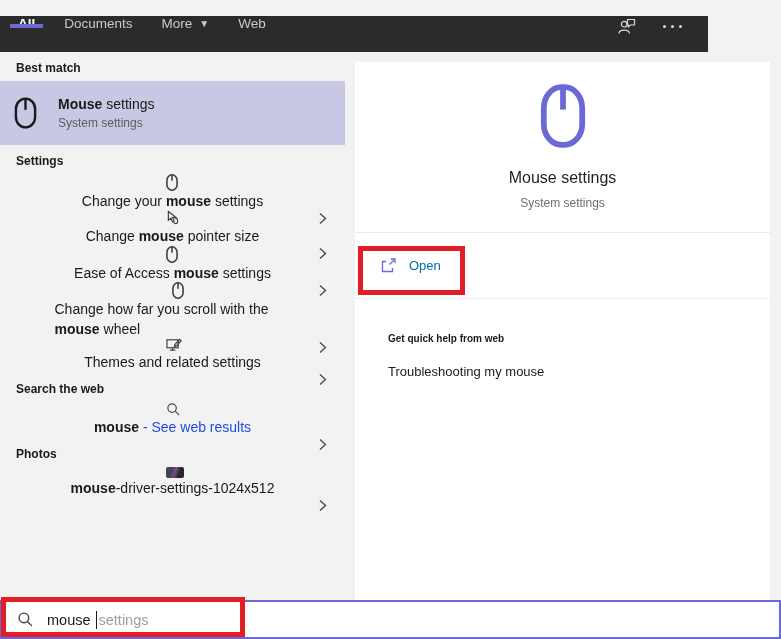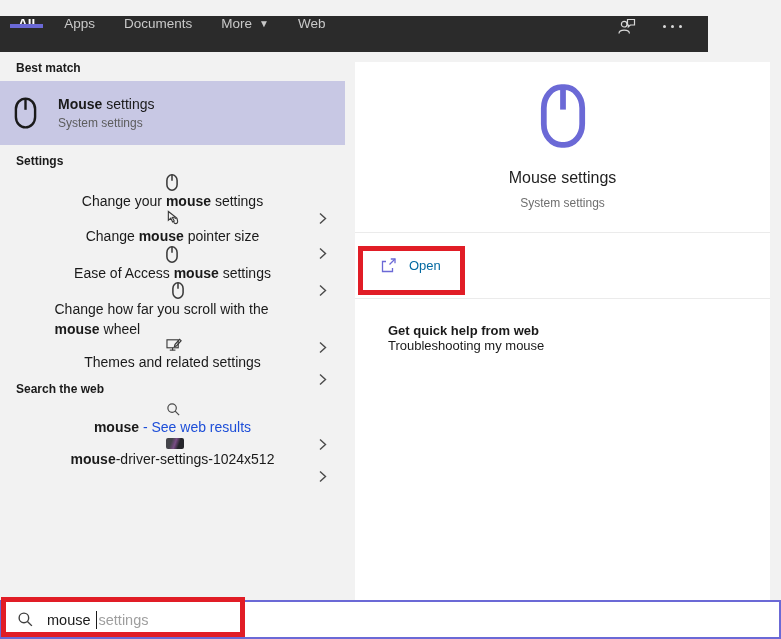--- a/index.html
+++ b/index.html
@@ -51,22 +51,22 @@
   .card { position:absolute; left:10px; top:10px; width:415px; height:538px; background:#ffffff;
           display:flex; flex-direction:column; }
   .card-hero { display:flex; flex-direction:column; align-items:center; }
   .hero-icon { margin-top:22px; }
   .hero-title { margin-top:21px; font-size:16px; color:#1f1f1f; }
   .hero-sub { margin-top:9px; font-size:12px; color:#6e6e6e; }
   .divider { border-top:1px solid #ebebeb; margin-top:22px; }
   .open-row { height:66px; display:flex; align-items:center; padding-left:25px; border-bottom:1px solid #ebebeb; }
   .open-label { margin-left:12px; font-size:13px; color:#0369a1; }
   .help { padding-left:33px; }
-  .help-header { margin-top:24px; font-size:13px; font-weight:bold; }
-  .help-item { font-size:13px; }
+  .help-header { margin-top:34px; font-size:10px; font-weight:bold; }
+  .help-item { margin-top:20px; font-size:13px; }
   .open-annotation {
     position:absolute; left:13px; top:194px; width:107px; height:49px;
     border:5px solid #e11d26; z-index:5; pointer-events:none;
   }
   
   .search-bar {
     position:absolute; left:0; top:600px; width:781px; height:39px;
     background:#ffffff; border:2px solid #6b69d6; display:flex; align-items:center;
   }
   .search-bar .sicon { margin-left:15px; display:flex; }
@@ -82,23 +82,20 @@
 </style>
 </head>
 <body>
 
 <div class="topbar">
   <div class="tabs">
     <div class="tab active">
         <span>All</span>
       </div>
     <div class="tab">
-        <span>Apps</span>
-      </div>
-    <div class="tab">
         <span>Documents</span>
       </div>
     <div class="tab">
       <span>More</span>
       <span class="dropdown-arrow">▼</span>
     </div>
     <div class="tab">
         <span>Web</span>
       </div>
   </div>
@@ -225,20 +222,21 @@
         </svg>
     </span>
     <span class="row-text"><b>mouse</b><span class="gray"> - See web results</span></span>
     <span class="chevron">
       <svg width="14" height="15" viewBox="0 0 14 15" fill="none" stroke="#4a4a4a" stroke-width="1.4">
           <polyline points="5,2.5 10.5,7.5 5,12.5"></polyline>
         </svg>
     </span>
   </div>
 
+  <div class="section-header">Photos</div>
 
   <div class="row">
     <span class="row-icon">
         <span class="photo-thumb"></span>
       </span>
     <span class="row-text"><b>mouse</b><span>-driver-settings-1024x512</span></span>
     <span class="chevron">
       <svg width="14" height="15" viewBox="0 0 14 15" fill="none" stroke="#4a4a4a" stroke-width="1.4">
           <polyline points="5,2.5 10.5,7.5 5,12.5"></polyline>
         </svg>

